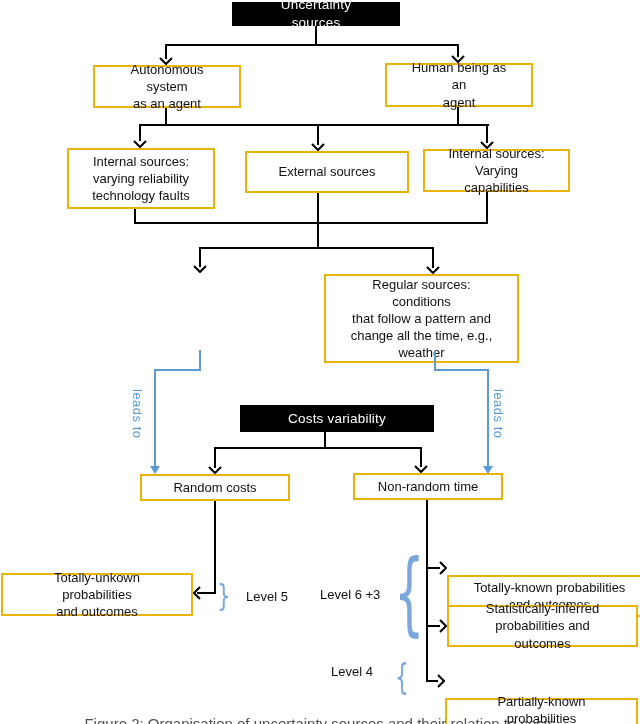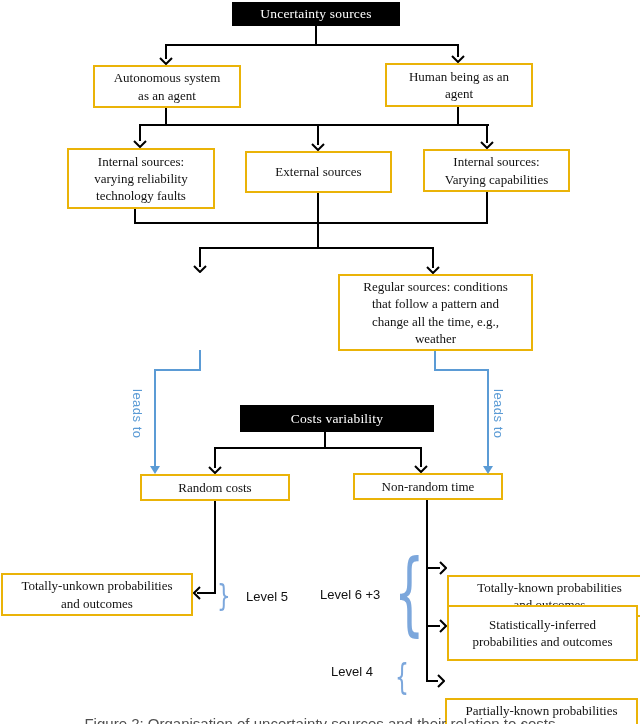--- a/index.html
+++ b/index.html
@@ -3,21 +3,21 @@
 <meta charset="utf-8">
 <style>
   html,body{margin:0;padding:0;background:#fff;}
   #canvas{
     position:relative;width:640px;height:724px;background:#ffffff;
     font-family:"Liberation Sans",sans-serif;color:#111;overflow:hidden;
   }
   .node{
     position:absolute;box-sizing:border-box;border:2px solid #eab308;background:#fff;
     display:flex;align-items:center;justify-content:center;text-align:center;
-    font-size:13px;line-height:1.32;white-space:pre-line;padding:2px 14px;font-family:Liberation Serif, serif;
+    font-size:13px;line-height:1.32;white-space:pre-line;padding:2px 22px;
   }
   .node.thick{border-width:2.5px;}
   .node.dark{background:#000;border-color:#000;color:#fff;font-size:13.5px;letter-spacing:.2px;}
   .v{position:absolute;width:2px;background:#000;}
   .h{position:absolute;height:2px;background:#000;}
   .v.blue,.h.blue{background:#5B9BD5;}
   .ah{position:absolute;display:block;}
   .btri{
     position:absolute;width:0;height:0;
     border-left:5px solid transparent;border-right:5px solid transparent;
@@ -47,44 +47,44 @@
   <div class="node" style="left:385px;top:63px;width:148px;height:44px;">Human being as an
 agent</div>
 
   <div class="node" style="left:93px;top:65px;width:148px;height:43px;">Autonomous system
 as an agent</div>
 
   <div class="node" style="left:67px;top:148px;width:148px;height:61px;">Internal sources:
 varying reliability
 technology faults</div>
 
-  <div class="node" style="left:245px;top:151px;width:147px;height:42px;">External sources</div>
+  <div class="node" style="left:245px;top:151px;width:164px;height:42px;">External sources</div>
 
   <div class="node" style="left:423px;top:149px;width:147px;height:43px;">Internal sources:
 Varying capabilities</div>
 
 
-  <div class="node" style="left:338px;top:274px;width:195px;height:77px;">Regular sources: conditions
+  <div class="node" style="left:324px;top:274px;width:195px;height:89px;">Regular sources: conditions
 that follow a pattern and
 change all the time, e.g.,
 weather</div>
 
   <div class="node dark" style="left:240px;top:405px;width:194px;height:27px;">Costs variability</div>
 
   <div class="node" style="left:140px;top:474px;width:150px;height:27px;">Random costs</div>
 
   <div class="node" style="left:353px;top:473px;width:150px;height:27px;">Non-random time</div>
 
   <div class="node thick" style="left:1px;top:573px;width:192px;height:43px;">Totally-unkown probabilities
 and outcomes</div>
 
   <div class="node" style="left:447px;top:547px;width:205px;height:42px;margin-top:28px;">Totally-known probabilities
 and outcomes</div>
 
-  <div class="node" style="left:447px;top:605px;width:191px;height:56px;">Statistically-inferred
+  <div class="node" style="left:447px;top:605px;width:191px;height:42px;">Statistically-inferred
 probabilities and outcomes</div>
 
   <div class="node thick" style="left:445px;top:660px;width:193px;height:42px;margin-top:38px;">Partially-known probabilities
 and outcomes</div>
 
   <div class="v" style="left:315px;top:26px;height:18px;"></div>
   <div class="h" style="left:166px;top:44px;width:293px;"></div>
   <div class="v" style="left:165px;top:44px;height:15px;"></div>
   <svg class="ah" style="left:159px;top:57px;" width="14" height="8">
       <polyline points="1,1 7,7 13,1" fill="none" stroke="#000" stroke-width="2"></polyline>

